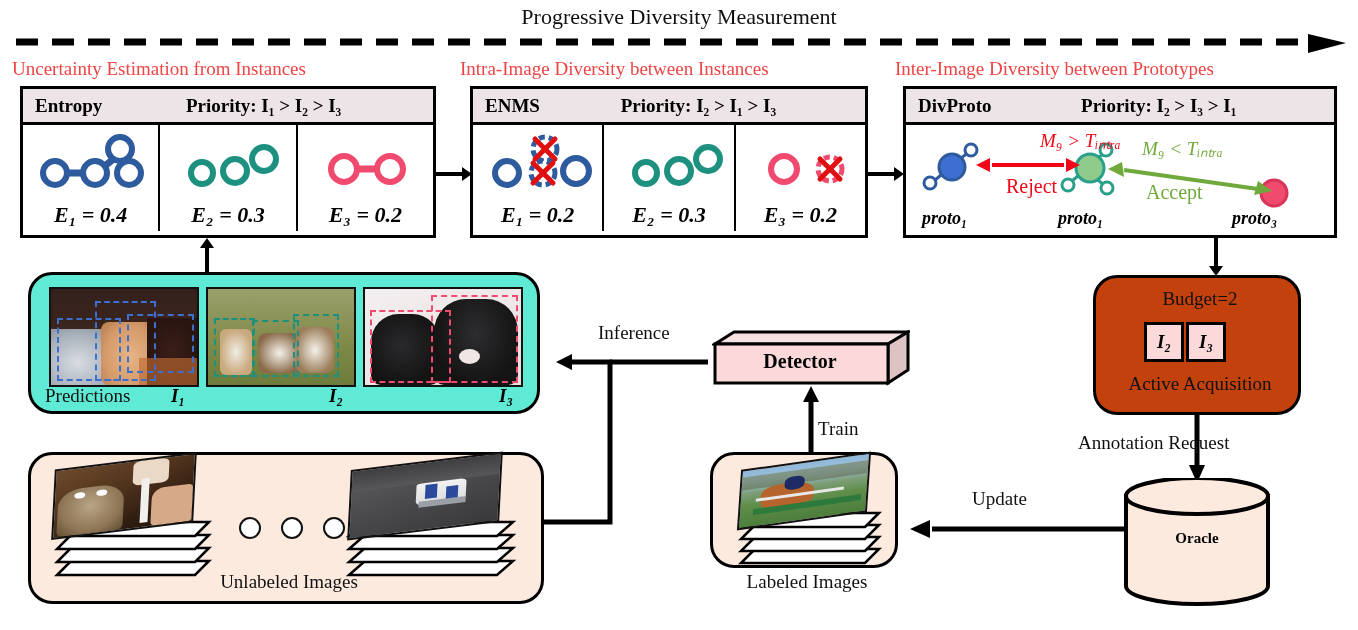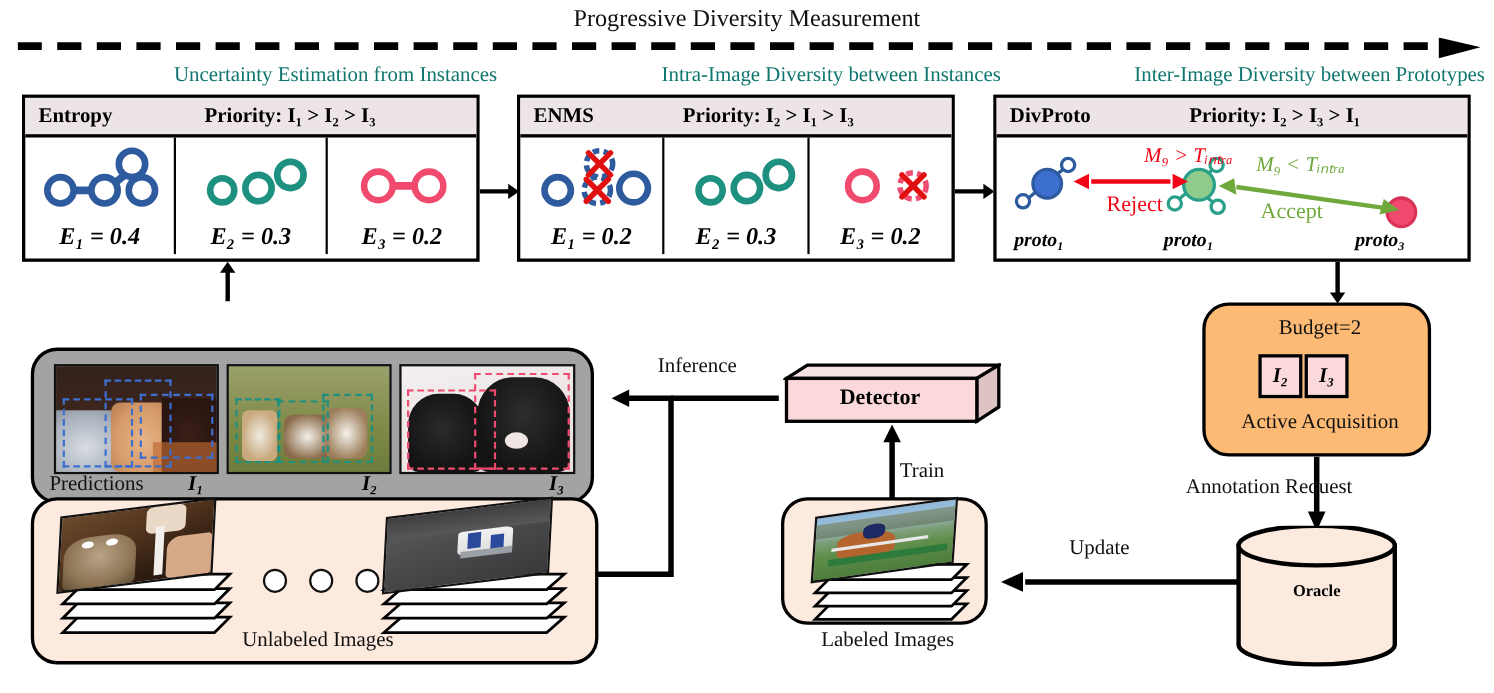--- a/index.html
+++ b/index.html
@@ -18,21 +18,21 @@
     left:0; top:4px; width:1358px;
     text-align:center;
     font-size:22px; color:#111;
     font-family:"Liberation Serif", serif;
   }
   
   #progress-arrow { left:16px; top:34px; width:1330px; height:22px; }
 
   
   .stage-caption {
-    font-size:19px; color:#0f766e; text-align:right;
+    font-size:19px; color:#ef4444; text-align:left;
     font-family:"Liberation Serif", serif; white-space:nowrap;
   }
 
   
   .panel {
     border:3px solid #000;
     background:#fff;
   }
   .panel-head {
     background:#ece4e6;
@@ -68,24 +68,24 @@
   }
   .ann { position:absolute; white-space:nowrap; font-family:"Liberation Serif", serif; }
   .ann-red { color:#f00616; }
   .ann-green { color:#6fa93b; }
 
   
   .round-box {
     border:3px solid #000;
     border-radius:24px;
   }
-  #predictions-box { background:#a3a3a3;margin-top:44px; }
+  #predictions-box { background:#5eead4; }
   #unlabeled-box   { background:#fdeadf; }
   #labeled-box     { background:#fdeadf; }
-  #acquisition-box { background:#fdba74; }
+  #acquisition-box { background:#c2410c; }
 
   .caption-serif {
     font-size:19px; color:#111;
     font-family:"Liberation Serif", serif; white-space:nowrap;
   }
   .caption-bold-ital {
     font-size:19px; font-weight:bold; font-style:italic; color:#000;
     font-family:"Liberation Serif", serif;
   }
 

